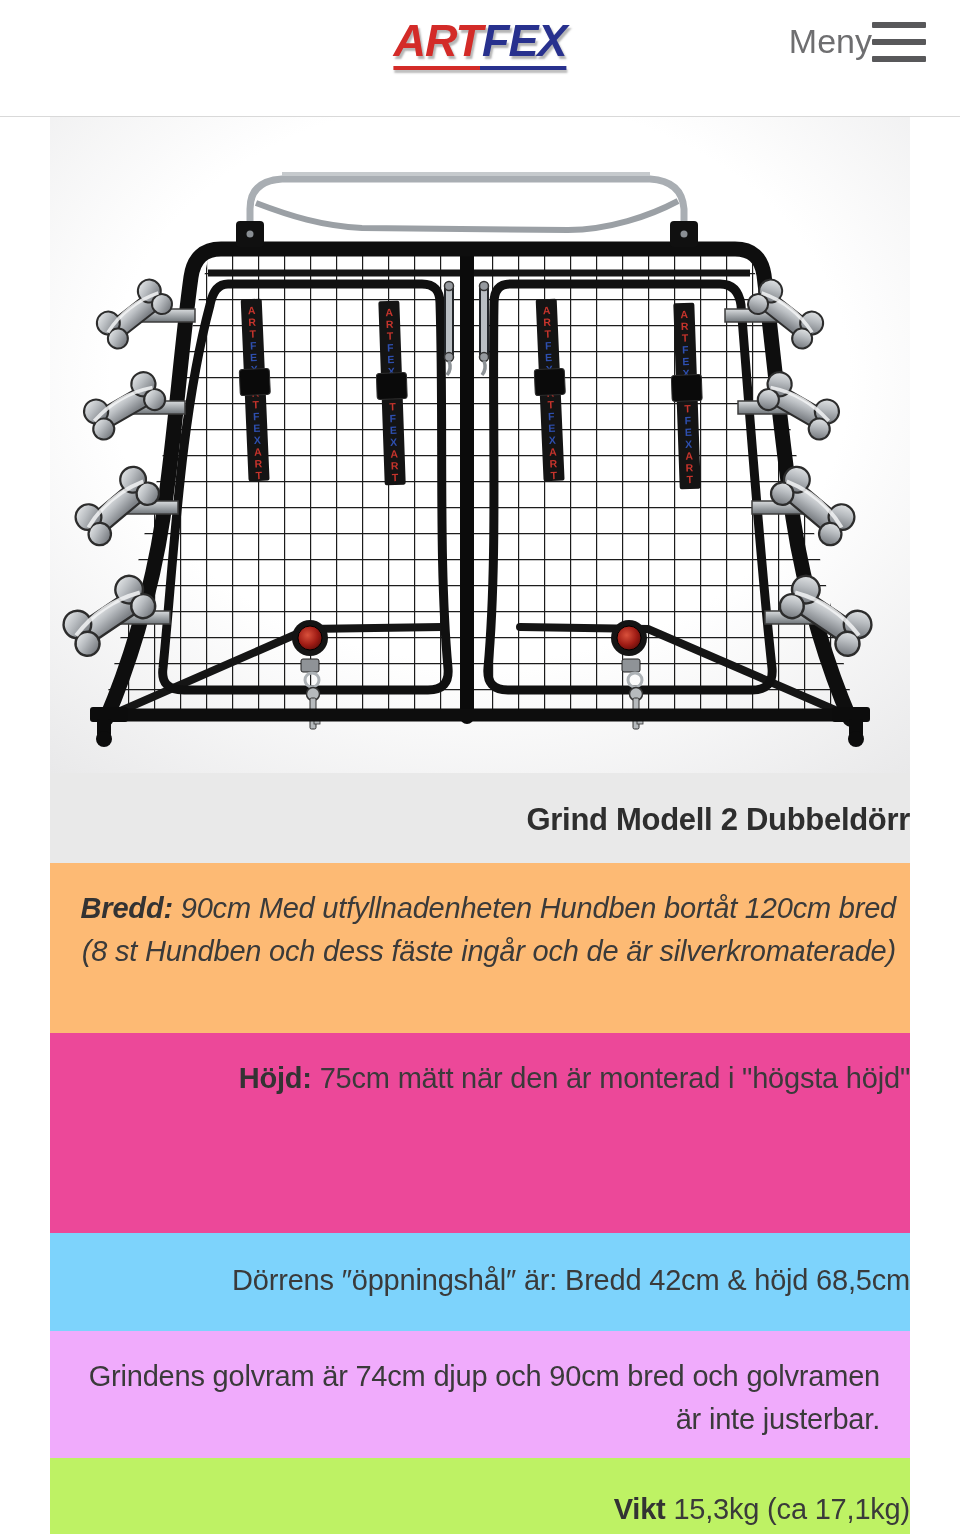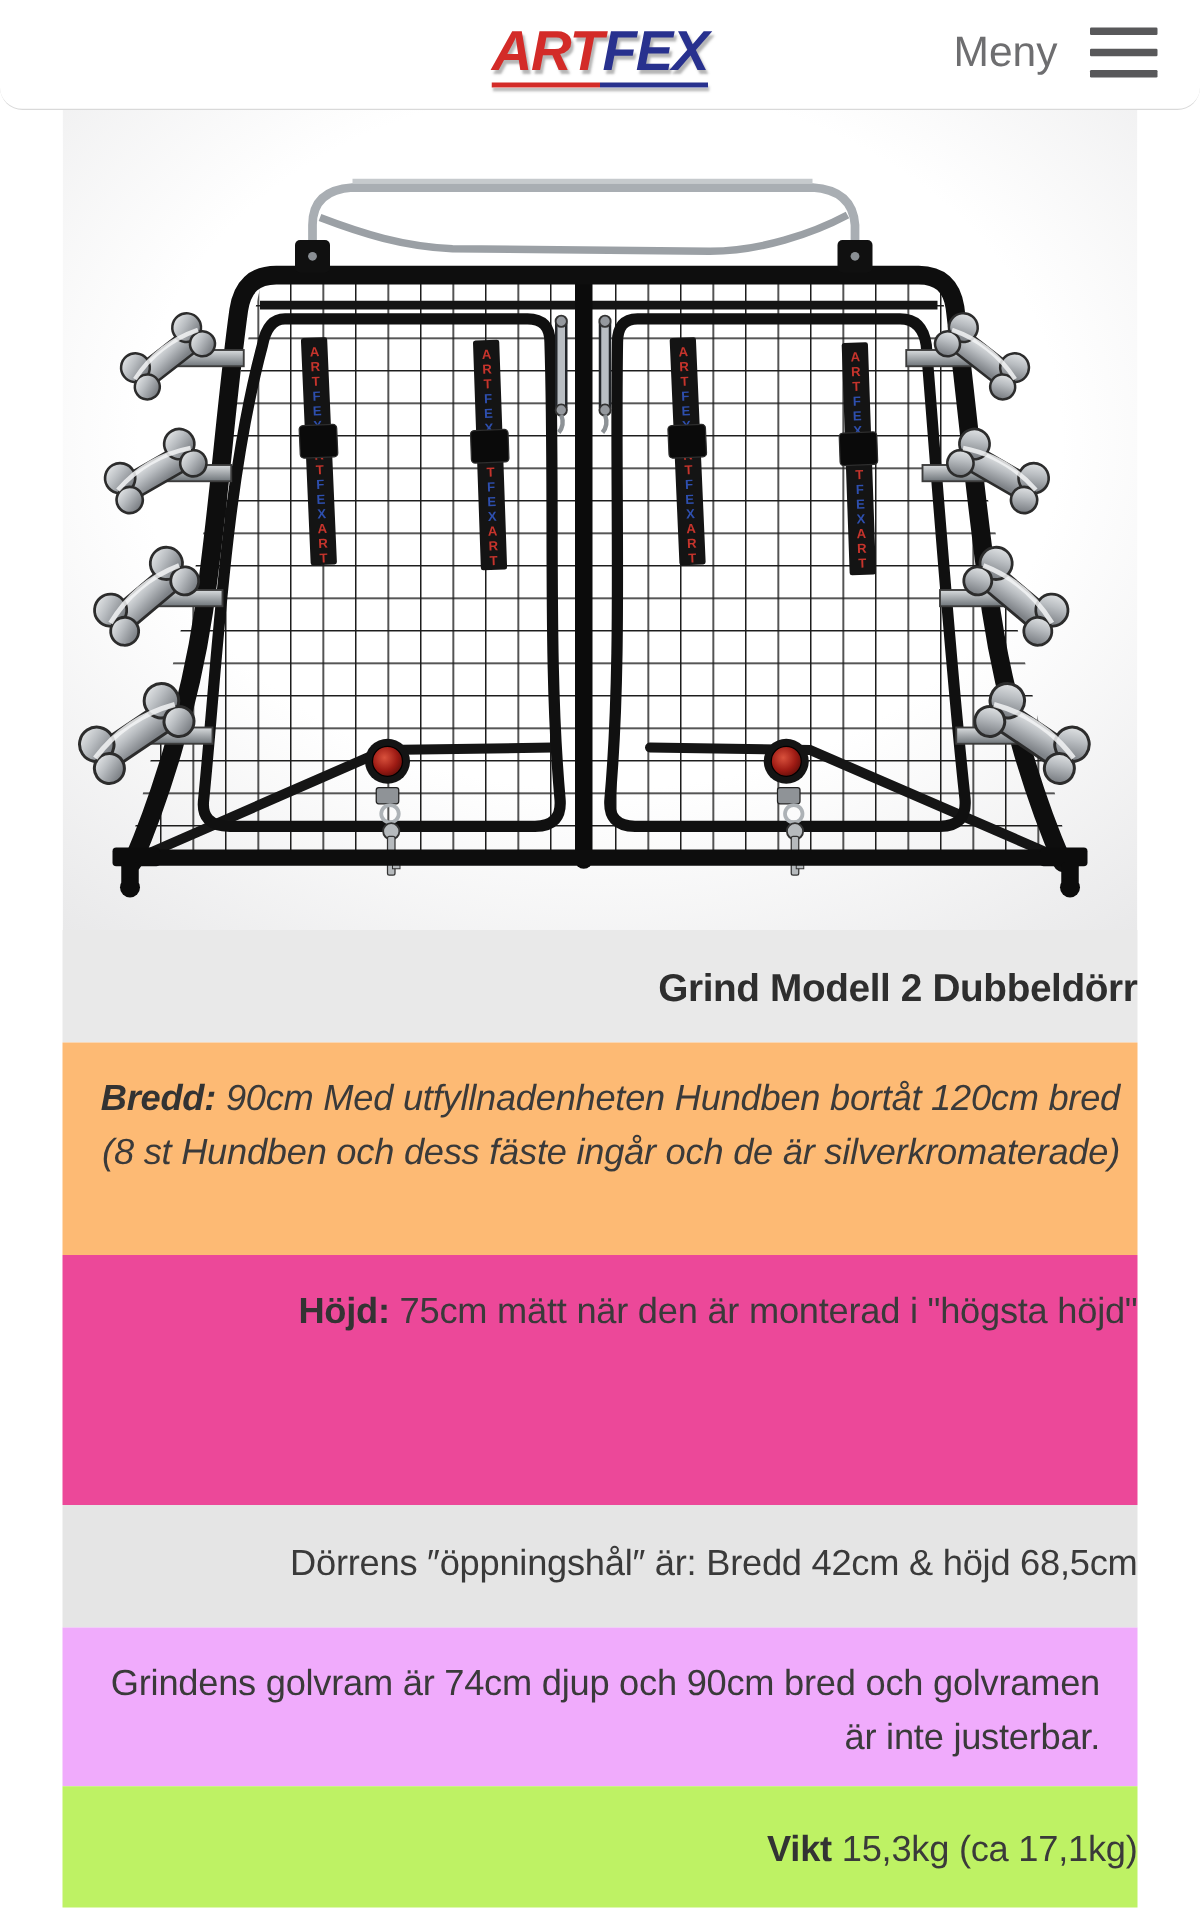--- a/index.html
+++ b/index.html
@@ -1,47 +1,47 @@
 <!DOCTYPE html>
 <html lang="sv"><head>
 <meta charset="utf-8">
 <style>
   * { margin:0; padding:0; box-sizing:border-box; }
   html,body { width:960px; background:#ffffff; font-family:"Liberation Sans", sans-serif; }
   body { height:1534px; overflow:hidden; color:#3a3a3a; }
 
   
-  header { position:relative; height:88px; background:#fff; border-bottom:1px solid #d9d9d9;border-radius:18px; }
+  header { position:relative; height:117px; background:#fff; border-bottom:1px solid #d9d9d9; }
   .logo { position:absolute; left:50%; top:18px; transform:translateX(-50%); text-align:center;
           font-weight:bold; font-style:italic; font-size:45px; letter-spacing:-1px; line-height:1;
           text-shadow:2px 3px 2px rgba(90,90,90,.45); user-select:none; }
   .logo-red  { color:#d32b28; }
   .logo-blue { color:#28318e; }
   .logo-underline { height:4px; margin-top:3px;
           background:linear-gradient(to right,#d32b28 0 50%,#28318e 50% 100%);
           box-shadow:1px 3px 2px rgba(90,90,90,.4); }
-  .menu { position:absolute; right:34px; top:22px; display:flex; align-items:center; gap:26px; cursor:pointer; }
+  .menu { position:absolute; right:34px; top:22px; display:flex; cursor:pointer; }
   .menu-label { font-size:34px; color:#6e6e70; }
   .hamburger { width:54px; }
   .hamburger span { display:block; height:6px; background:#58585a; border-radius:1px; }
   .hamburger span + span { margin-top:11px; }
 
   
   main { margin:0 50px; width:860px; }
   .photo { height:656px; background:#fff; overflow:hidden; }
   .photo svg { display:block; }
 
   .row { text-align:right; font-size:29px; line-height:43px; color:#3a3a3a; letter-spacing:-0.2px; }
   .row p { margin:0 auto; }
   .row-title    { height:90px;  background:#e9e9e9; padding-top:25px; font-size:31px; font-weight:bold; color:#2e2e2e; letter-spacing:-0.3px; }
   .row-bredd    { height:170px; background:#fdba74; padding-top:24px;font-style:italic; }
   .row-bredd p  { max-width:832px; }
   .row-hojd     { height:200px; background:#ec4899; padding-top:24px; }
   .row-hojd .p2 { margin-top:36px; max-width:832px; }
-  .row-dorrens  { height:98px;  background:#e5e5e5; padding-top:26px; }
+  .row-dorrens  { height:98px;  background:#7dd3fc; padding-top:26px; }
   .row-golvram  { height:127px; background:#f0abfc; padding-top:24px; }
   .row-golvram p{ max-width:800px; }
   .row-vikt     { height:97px;  background:#bef264; padding-top:30px; }
   .row b { font-weight:bold; color:#333; }
 
   .strap-letters { font-family:"Liberation Sans",sans-serif; font-size:10.5px; font-weight:bold; text-anchor:middle; }
 </style>
 </head>
 <body>
 

